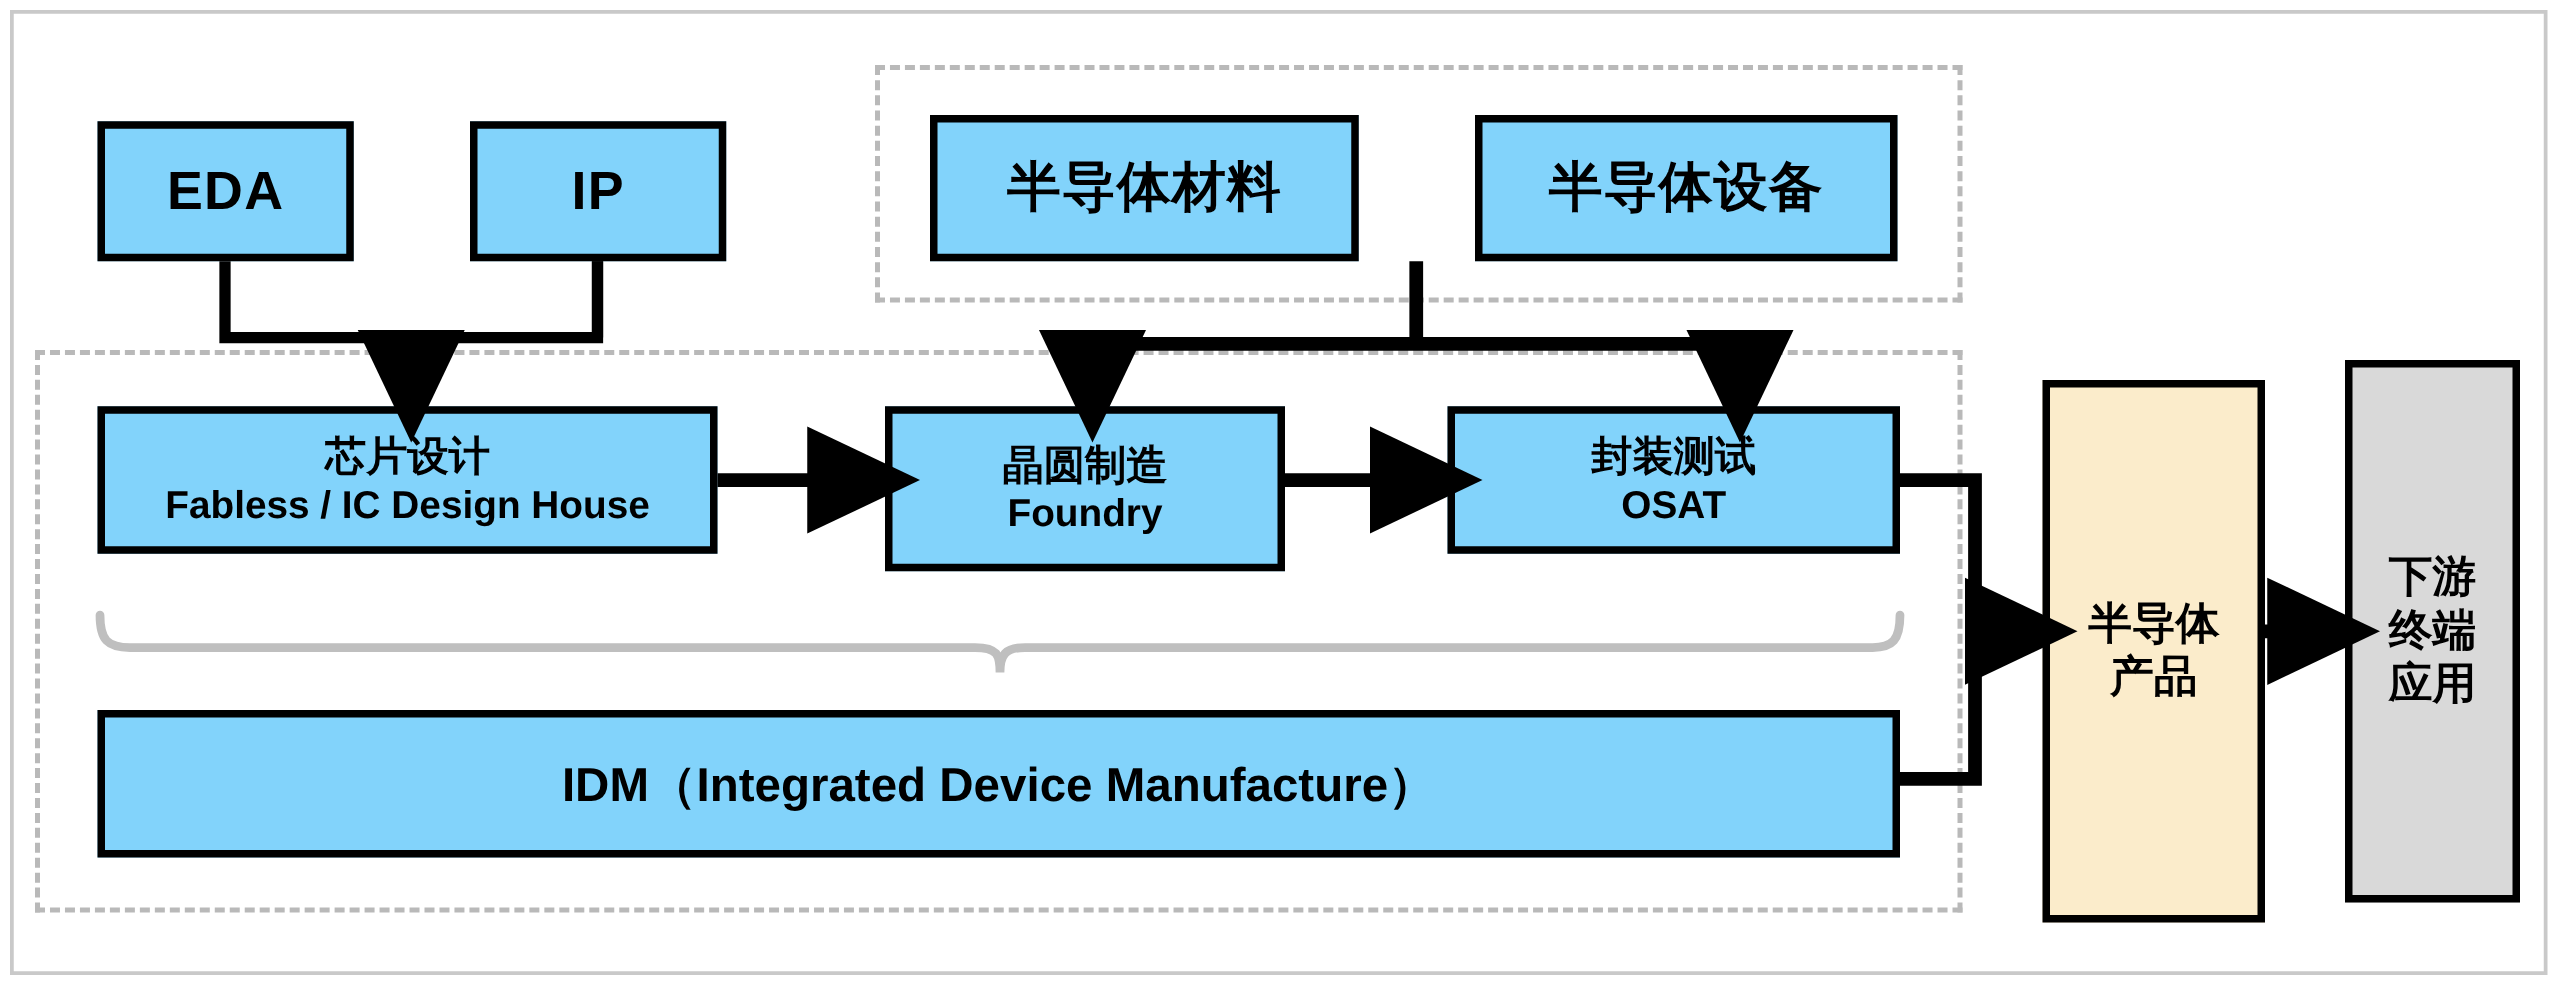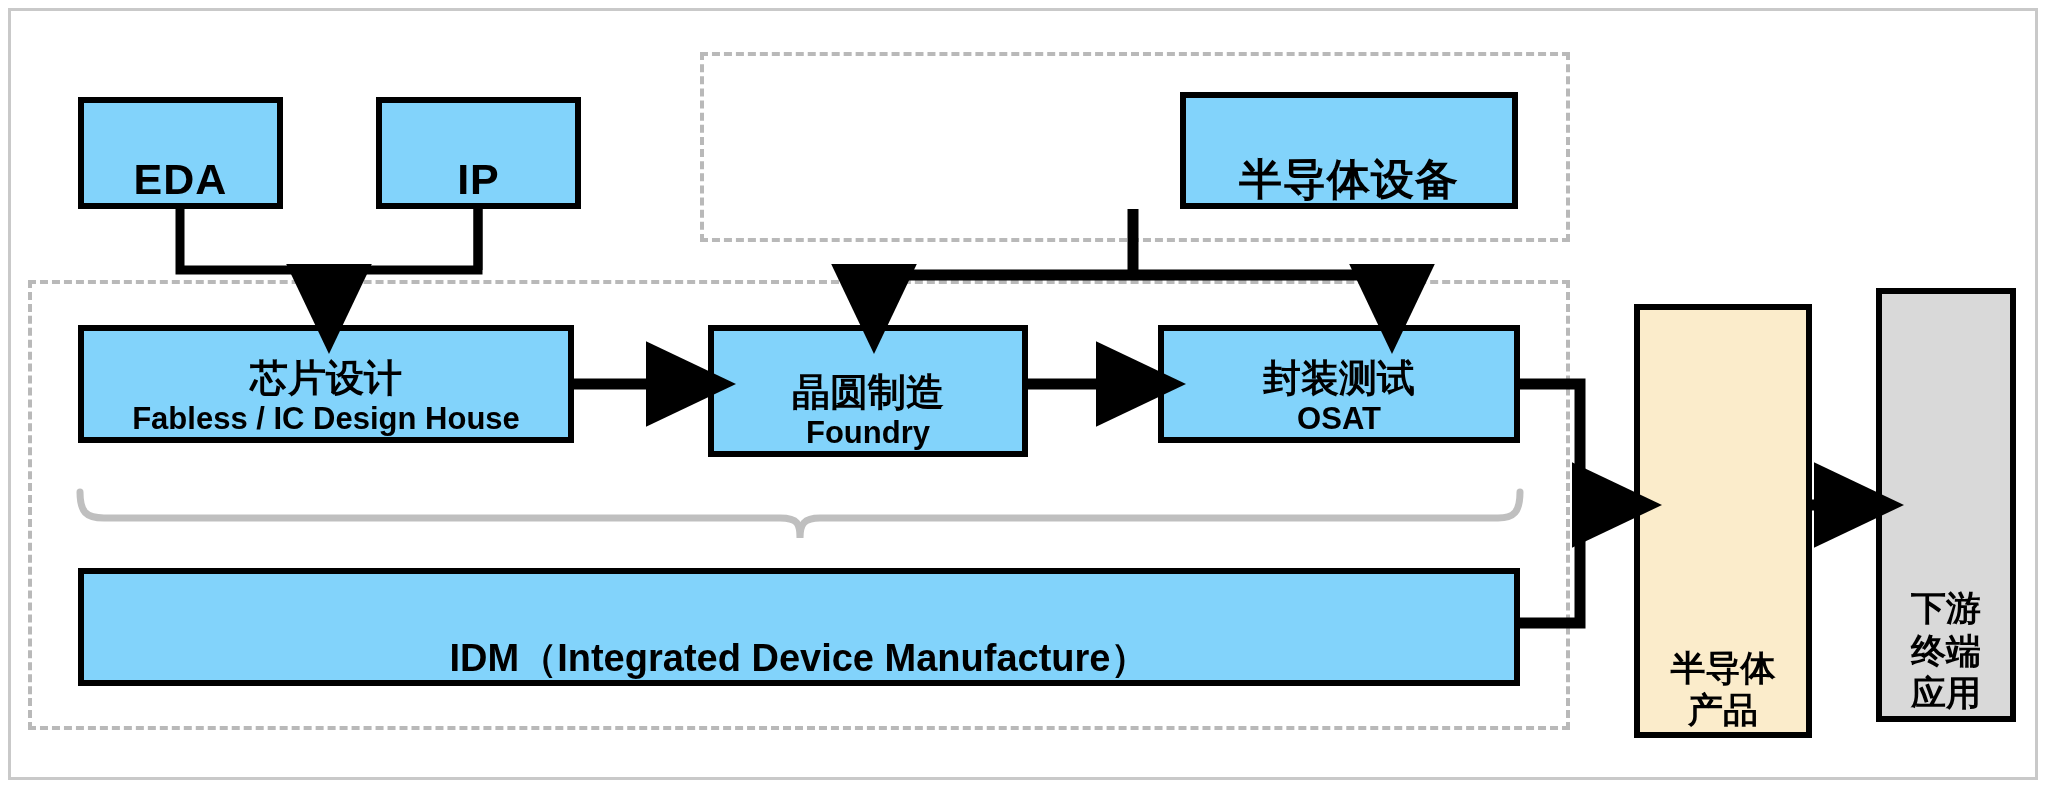--- a/index.html
+++ b/index.html
@@ -37,41 +37,41 @@
     background: transparent;
   }
   
   .node {
     position: absolute;
     box-sizing: border-box;
     border: 6px solid #000000;
     display: flex;
     flex-direction: column;
     align-items: center;
-    justify-content: flex-end;
+    justify-content: center;
     text-align: center;
     line-height: 1.12;
     color: #000000;
   }
   .node.blue   { background: #82d3fb; }
   .node.cream  { background: #fbeccb; }
   .node.grey   { background: #d9d9d9; }
 
   .node .cn {
     font-weight: bold;
     white-space: nowrap;
   }
   .node .en {
     font-weight: bold;
     white-space: nowrap;
   }
 
   
   .node.tier1 .cn { font-size: 43px; letter-spacing: 1px; }
-  .node.proc .cn  { font-size: 38px; }
+  .node.proc .cn  { font-size: 33px; }
   .node.proc .en  { font-size: 31px; margin-top: 3px; }
   .node.wide .cn  { font-size: 34px; }
   .node.wide .en  { font-size: 38px; margin-top: 4px; }
   .node.stack .cn { font-size: 35px; line-height: 1.22; white-space: normal; }
 
   
   #connectors {
     position: absolute;
     left: 0;
     top: 0;
@@ -92,20 +92,23 @@
   <div class="dashed-group" style="left:28px; top:280px; width:1542px; height:450px;"></div>
 
   <div class="node blue tier1" style="left:78px; top:97px; width:205px; height:112px;">
     <span class="cn">EDA</span>
   </div>
 
   <div class="node blue tier1" style="left:376px; top:97px; width:205px; height:112px;">
     <span class="cn">IP</span>
   </div>
 
+  <div class="node blue tier1" style="left:744px; top:92px; width:343px; height:117px;">
+    <span class="cn">半导体材料</span>
+  </div>
 
   <div class="node blue tier1" style="left:1180px; top:92px; width:338px; height:117px;">
     <span class="cn">半导体设备</span>
   </div>
 
   <div class="node blue proc" style="left:78px; top:325px; width:496px; height:118px;">
     <span class="cn">芯片设计</span>
     <span class="en">Fabless / IC Design House</span>
   </div>
 
@@ -121,21 +124,21 @@
 
   <div class="node blue wide" style="left:78px; top:568px; width:1442px; height:118px;">
     <span class="en">IDM（Integrated Device Manufacture）</span>
   </div>
 
   <div class="node cream stack" style="left:1634px; top:304px; width:178px; height:434px;">
     <span class="cn">半导体</span>
     <span class="cn">产品</span>
   </div>
 
-  <div class="node grey stack" style="left:1876px; top:288px; width:140px; height:434px;font-family:Liberation Serif, serif;">
+  <div class="node grey stack" style="left:1876px; top:288px; width:140px; height:434px;">
     <span class="cn">下游</span>
     <span class="cn">终端</span>
     <span class="cn">应用</span>
   </div>
 
   <svg id="connectors" viewBox="0 0 2054 796">
     <defs>
       <marker id="arrowhead" markerWidth="9" markerHeight="9" refX="4.2" refY="4.5" orient="auto" markerUnits="strokeWidth">
         <path d="M0,0.6 L8.2,4.5 L0,8.4 z" fill="#000000"></path>
       </marker>

